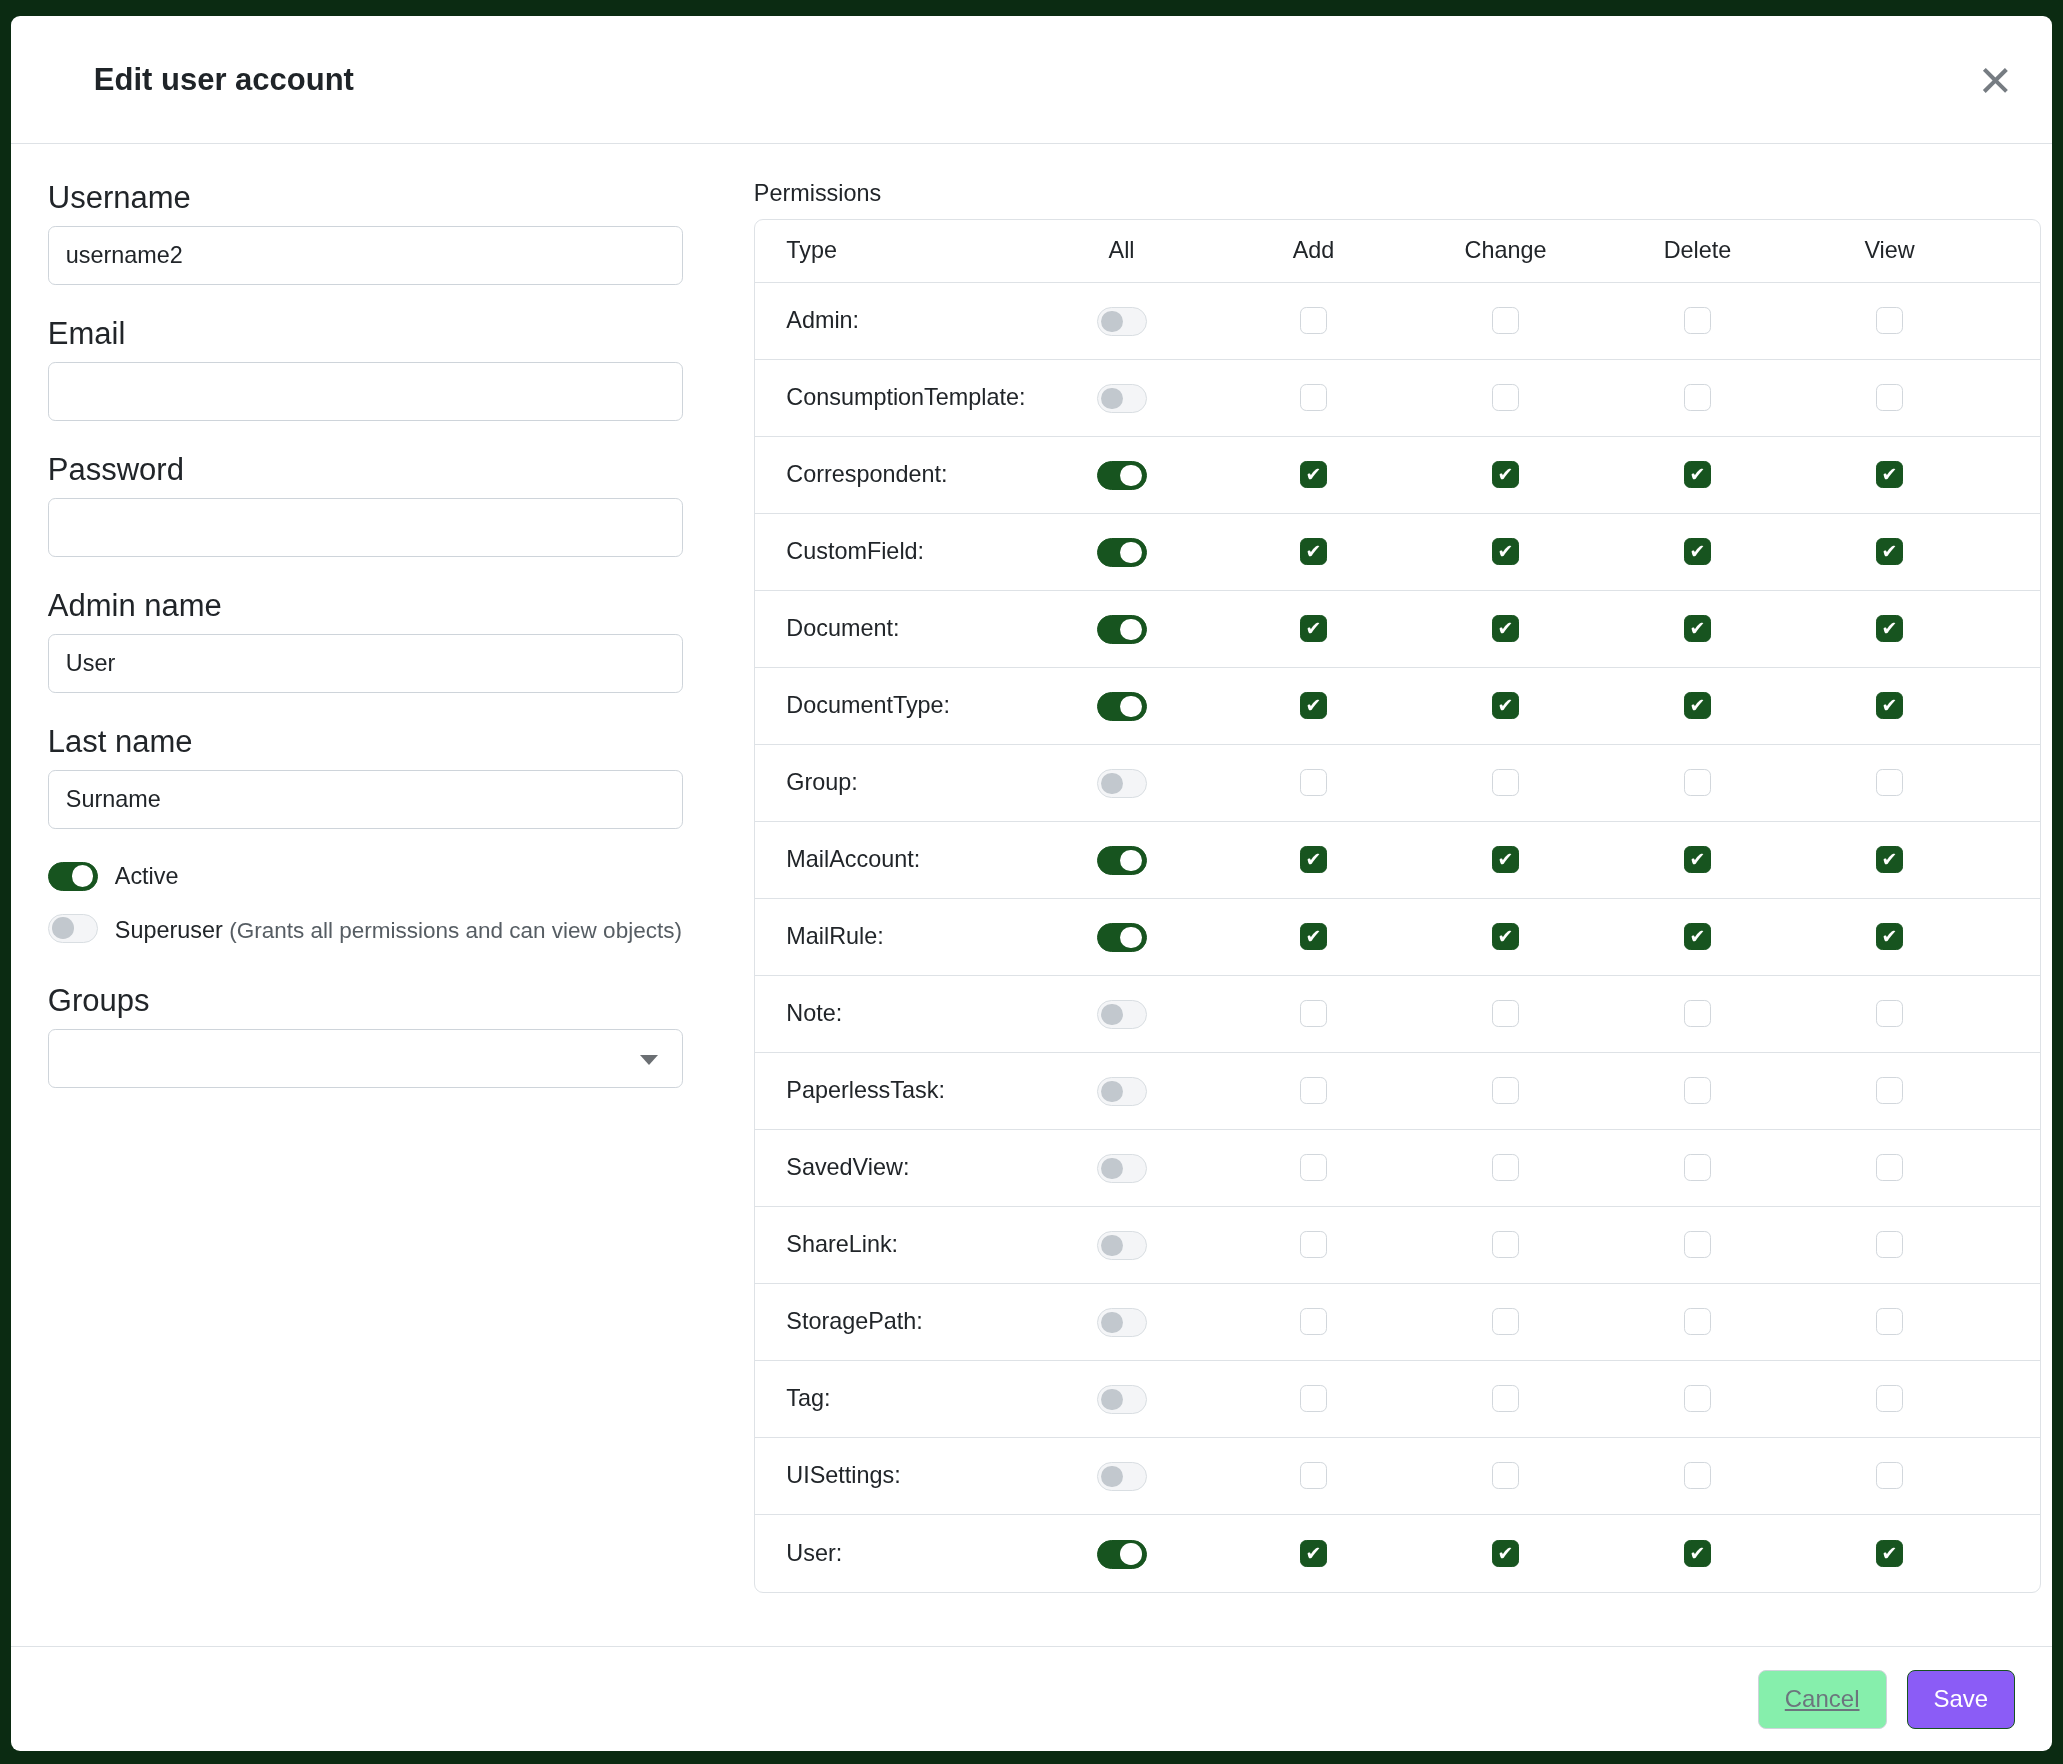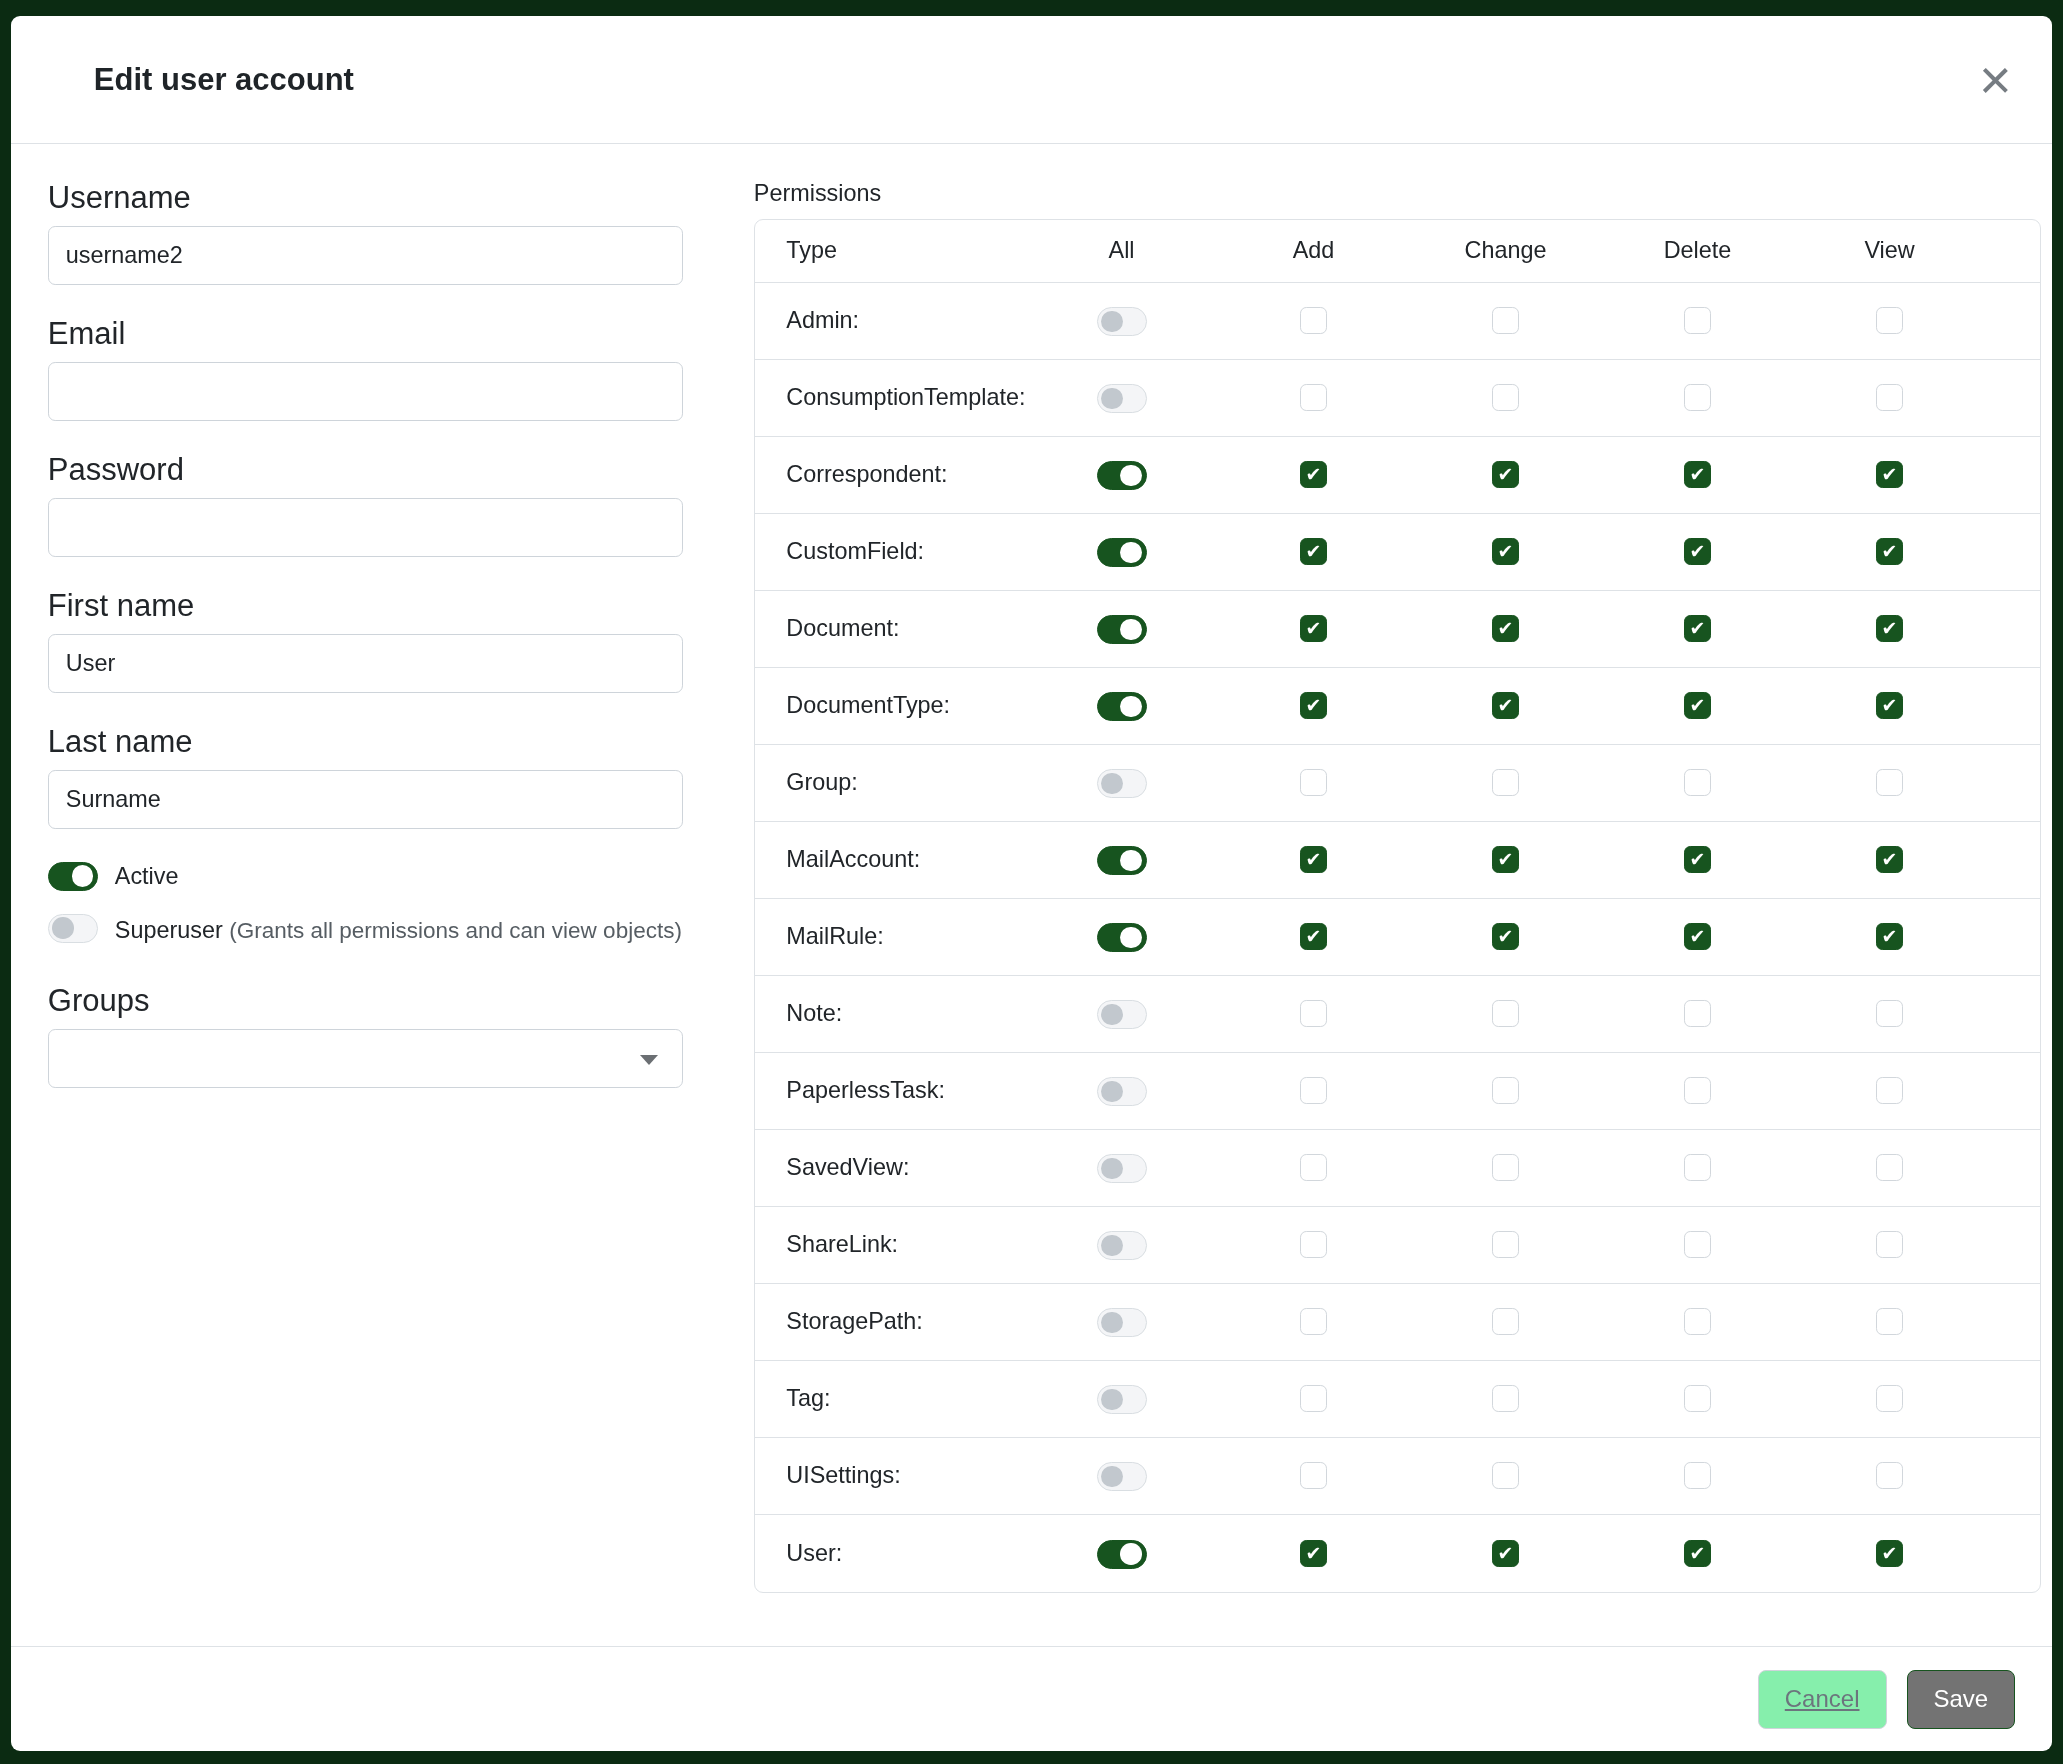--- a/index.html
+++ b/index.html
@@ -91,21 +91,21 @@
   .modal-footer {
     flex:0 0 105px; border-top:0.9px solid #dee2e6;
     display:flex; justify-content:flex-end; align-items:center;
     gap:20px; padding:0 37px;
   }
   .btn {
     height:59px; border-radius:8px; font-size:24px; padding:0 26px;
     font-family:inherit; cursor:pointer;
   }
   .btn-cancel { background:#86efac; border:0.9px solid #ced4da; color:#6c757d;text-decoration:underline; }
-  .btn-save { background:#737373; border:0.9px solid #17541f; color:#fff; }
+  .btn-save { background:#8b5cf6; border:0.9px solid #17541f; color:#fff; }
 </style>
 </head>
 <body>
 
 <div class="modal">
 
   <div class="modal-header">
     <div class="modal-title">Edit user account</div>
     <button class="close-btn">×</button>
   </div>
@@ -123,21 +123,21 @@
         <label class="form-label">Email</label>
         <input class="text-input" type="text" value="" style="">
       </div>
 
       <div class="field">
         <label class="form-label">Password</label>
         <input class="text-input" type="password" value="" style="">
       </div>
 
       <div class="field">
-        <label class="form-label">First name</label>
+        <label class="form-label">Admin name</label>
         <input class="text-input" type="text" value="User" style="">
       </div>
 
       <div class="field">
         <label class="form-label">Last name</label>
         <input class="text-input" type="text" value="Surname" style="">
       </div>
 
       <div class="switch-row">
         <span class="toggle on">

